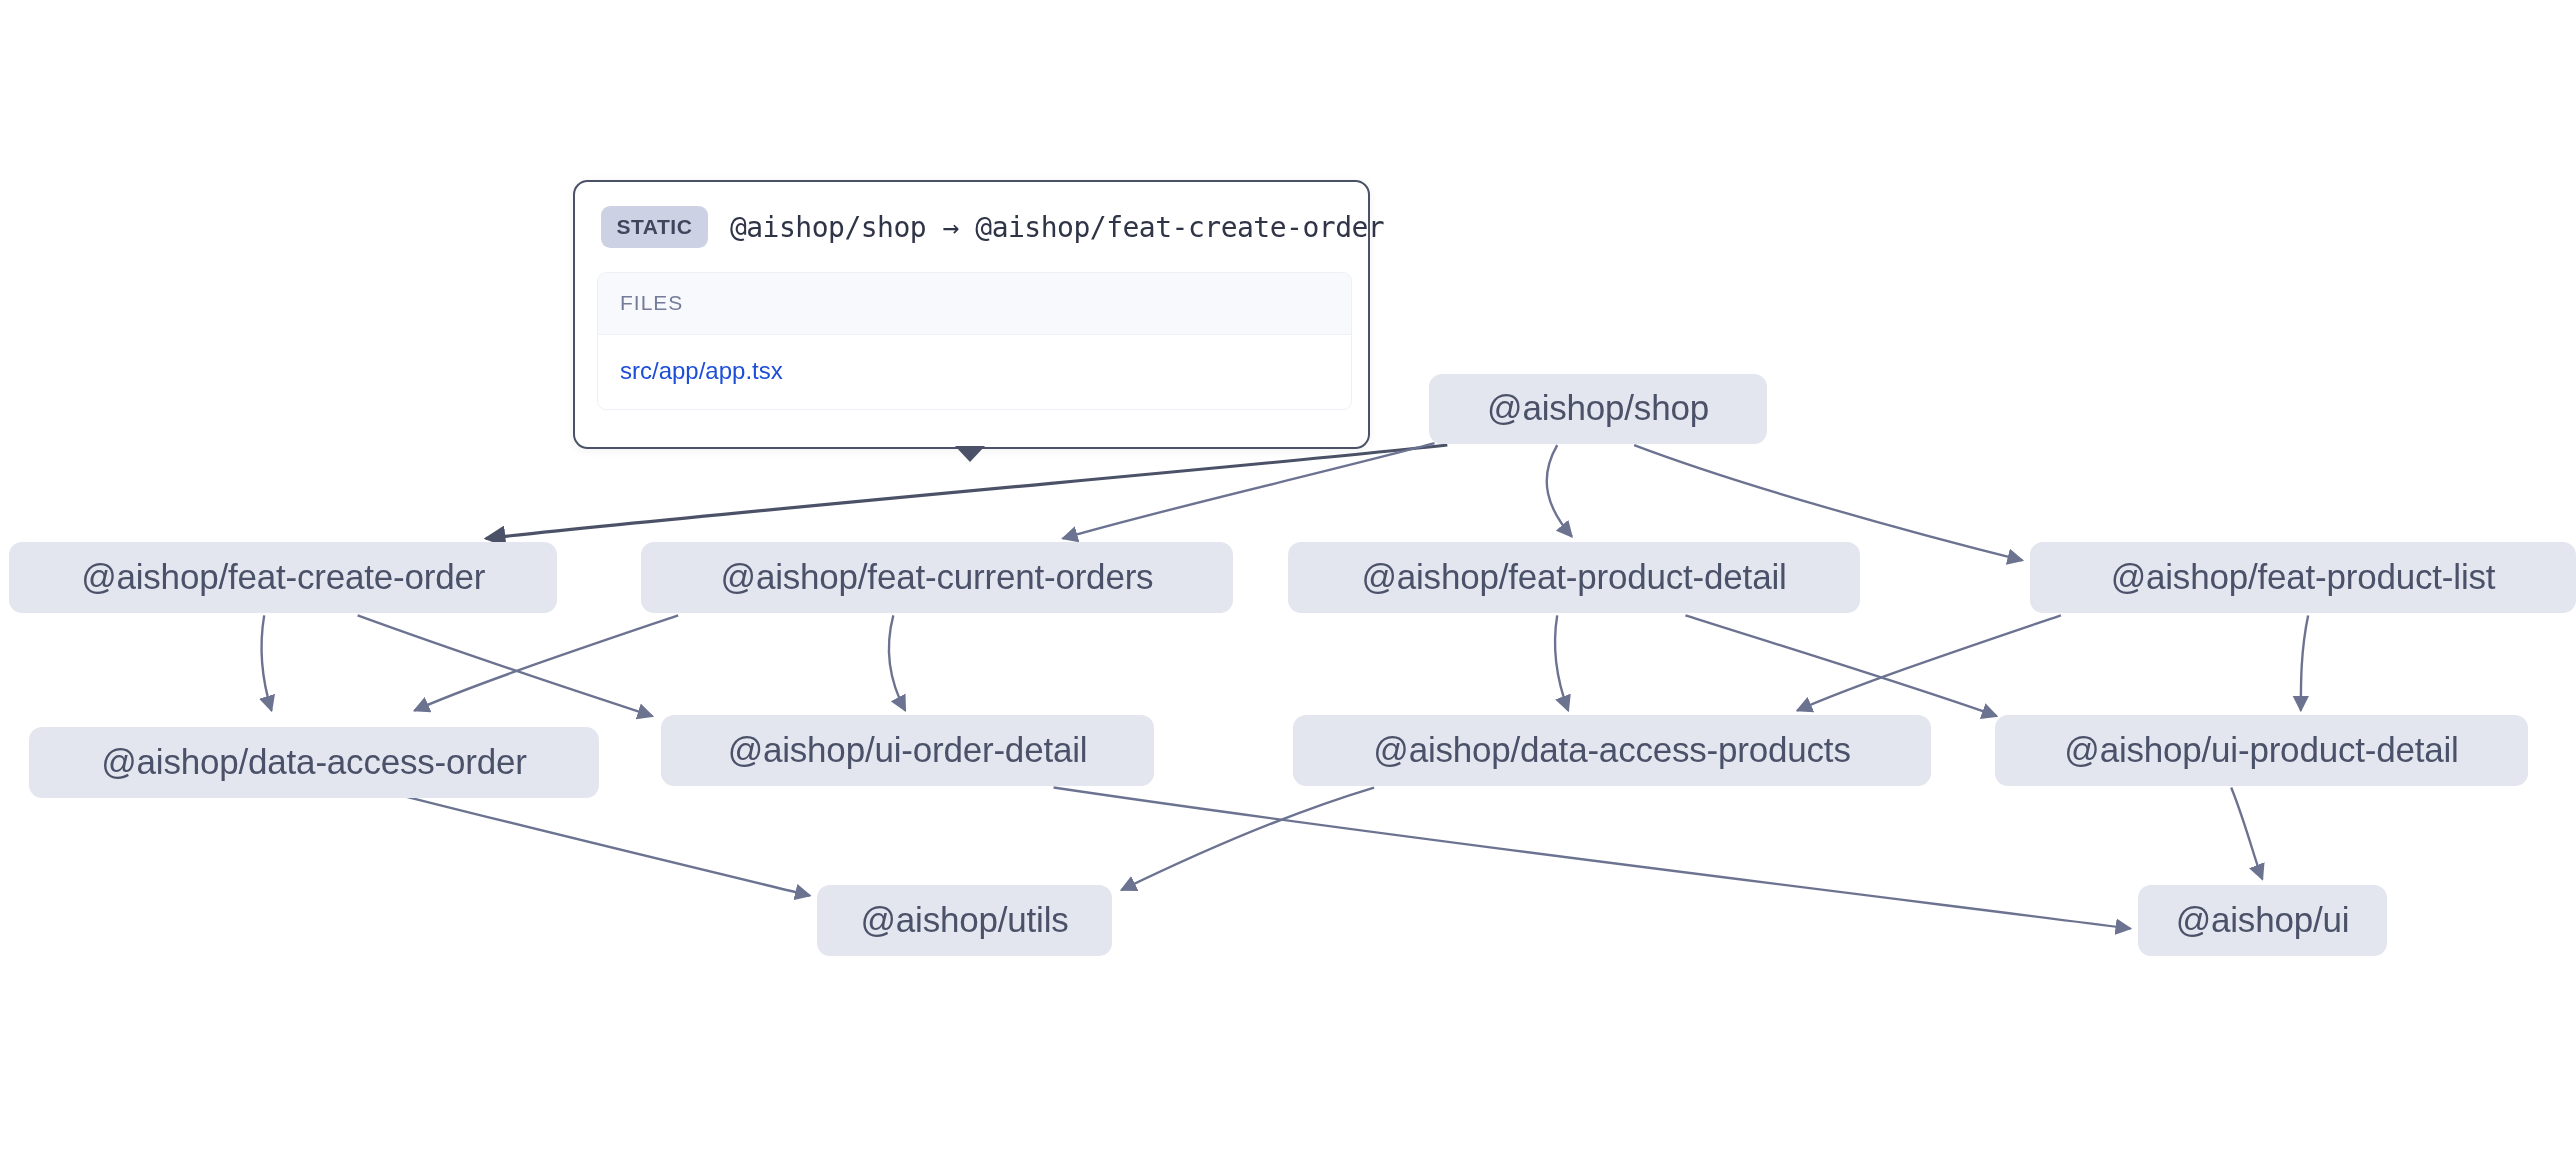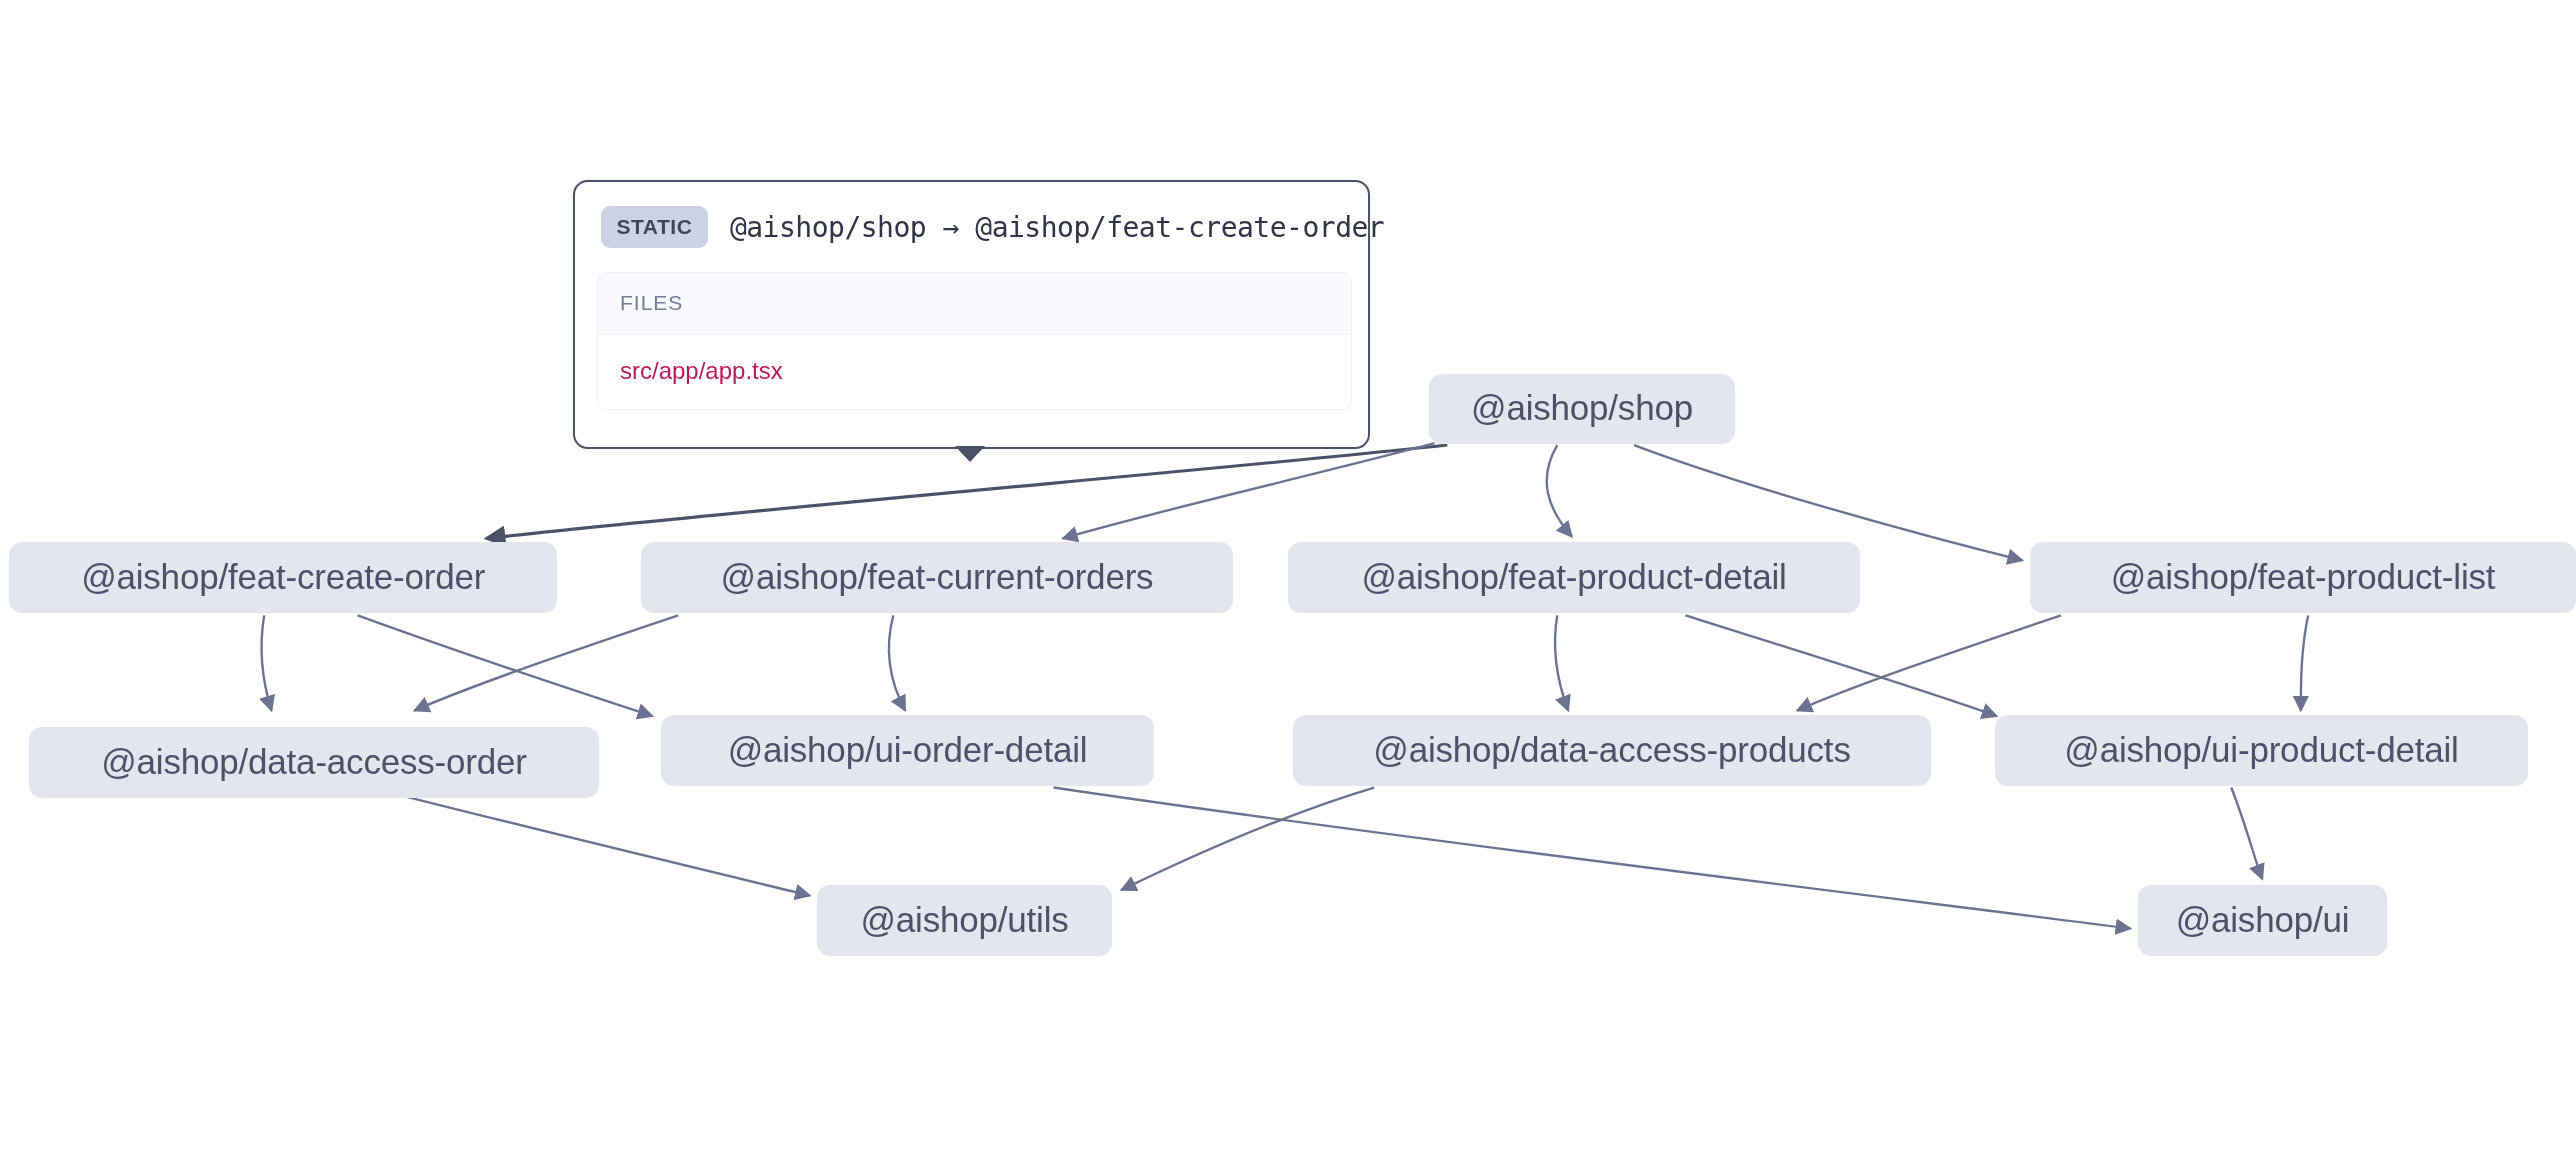--- a/index.html
+++ b/index.html
@@ -103,21 +103,21 @@
   .tt-table-head {
     background: #f8f9fd;
     color: #747c99;
     font-size: 21px;
     letter-spacing: 1px;
     padding: 18.3px 22px 18.3px 22px;
     border-bottom: 1.8px solid #eef0f6;
   }
   .tt-table-row {
     background: #ffffff;
-    color: #be185d;
+    color: #1d4ed8;
     font-size: 24px;
     padding: 22px 22px 24px 22px;
   }
 </style>
 </head>
 <body>
 
 <div id="stage">
 
   <svg id="edge-layer" viewBox="0 0 2812 1270" xmlns="http://www.w3.org/2000/svg">
@@ -159,21 +159,21 @@
       <path d="M 404 860 C 560 900, 760 948, 884 978" marker-end="url(#arrow)"></path>
 
       <path d="M 1500 860 C 1400 890, 1290 940, 1224 972" marker-end="url(#arrow)"></path>
 
       <path d="M 1150 860 C 1500 912, 2060 980, 2326 1014" marker-end="url(#arrow)"></path>
 
       <path d="M 2436 860 C 2452 900, 2462 940, 2470 960" marker-end="url(#arrow)"></path>
     </g>
   </svg>
 
-  <div class="node" style="left:1429px; top:374px; width:306px; height:70px;">
+  <div class="node" style="left:1429px; top:374px; width:338px; height:70px;">
     <span class="node-label">@aishop/shop</span>
   </div>
 
   <div class="node" style="left:9.2px; top:542px; width:548px; height:71px;">
     <span class="node-label">@aishop/feat-create-order</span>
   </div>
 
   <div class="node" style="left:641px; top:542px; width:592px; height:71px;">
     <span class="node-label">@aishop/feat-current-orders</span>
   </div>

